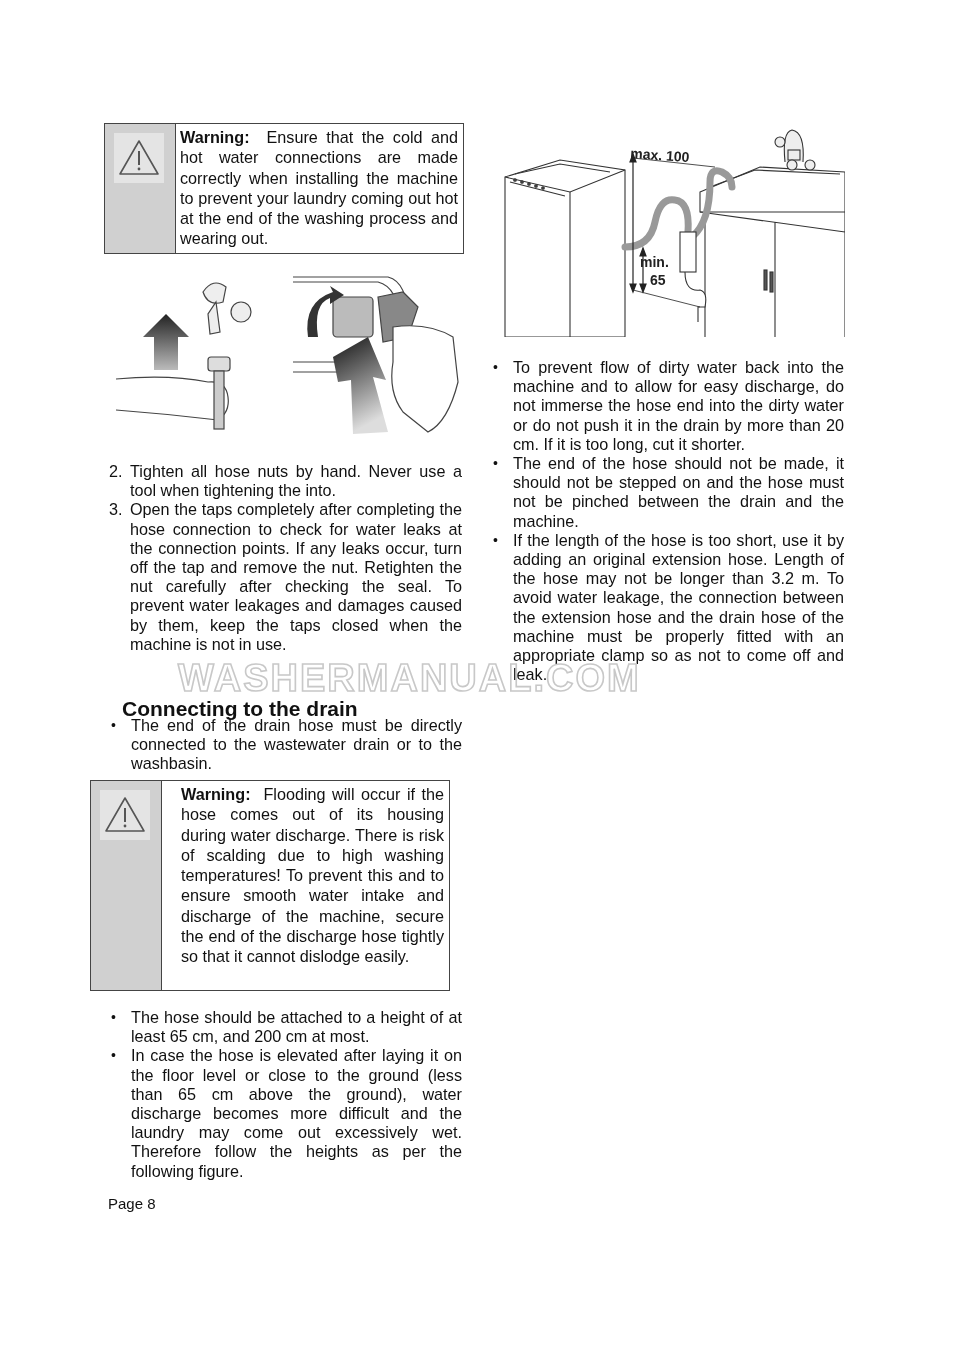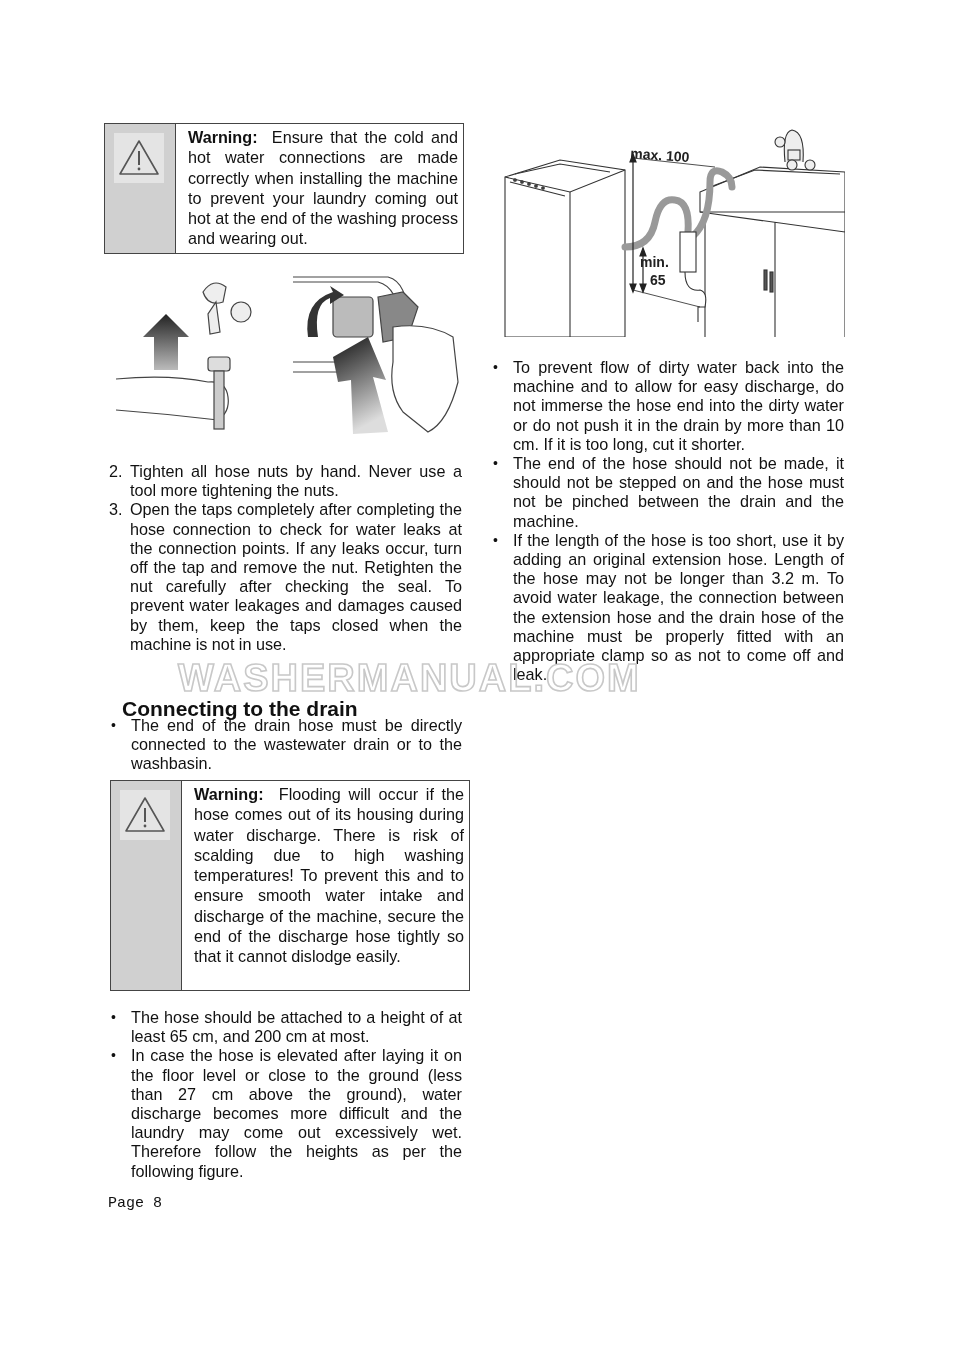--- a/index.html
+++ b/index.html
@@ -5,34 +5,34 @@
   html, body { margin:0; padding:0; background:#ffffff; }
   body { width:957px; height:1353px; position:relative; overflow:hidden;
          font-family:"Liberation Sans", sans-serif; color:#111; }
   .col { position:absolute; font-size:16.2px; line-height:19.2px; }
   .left { left:109px; width:353px; }
   .right { left:491px; width:353px; }
 
   .warn { position:absolute; border:1.5px solid #444; display:flex; background:#fff; }
   .warn .side { width:70px; background:#d0d0d0; border-right:1.5px solid #444; position:relative; }
   .warn .icon { position:absolute; left:9px; top:9px; width:50px; height:50px; background:#e4e4e4; }
-  .warn .txt { flex:1; padding:3px 5px 0 12px; font-size:16.2px; line-height:20.3px; text-align:justify; }
+  .warn .txt { flex:1; padding:3px 5px 0 4px; font-size:16.2px; line-height:20.3px; text-align:justify; }
   .warn .txt b { font-weight:bold; }
 
   ol.num { margin:0; padding:0; list-style:none; }
   ol.num li { position:relative; padding-left:21px; text-align:justify; }
   ol.num li .n { position:absolute; left:0; top:0; }
 
   ul.bul { margin:0; padding:0; list-style:none; }
   ul.bul li { position:relative; padding-left:22px; text-align:justify; }
   ul.bul li .b { position:absolute; left:2px; top:0; font-size:14px; }
 
   h3 { margin:12px; font-size:21px; font-weight:bold; position:absolute; }
   .fig { position:absolute; }
-  .pagenum { position:absolute; left:108px; top:1195px; font-family:Liberation Mono, monospace; font-size:15px; }
+  .pagenum { position:absolute; left:108px; top:1195px; font-family:Liberation Sans, sans-serif; font-size:15px; }
 
   .watermark { position:absolute; left:178px; top:648px; font-size:38px; font-weight:bold;
     letter-spacing:2px; color:transparent; -webkit-text-stroke:1.6px #c8c8c8; pointer-events:none; line-height:60px; }
 </style>
 </head>
 <body>
 
 <div class="warn" style="left:104px; top:123px; width:358px; height:129px;">
   <div class="side">
     <div class="icon">
@@ -77,50 +77,50 @@
     <polygon points="270,35 295,30 310,45 300,75 275,80" fill="#888"></polygon>
     <path d="M285 65 Q320 60 345 75 L350 120 Q340 160 320 170 L295 150 Q280 130 285 100 Z" fill="#fff"></path>
     <path d="M185 100 L240 100 M185 110 L230 110"></path>
   </g>
   <path d="M200 75 Q195 40 225 30 L222 24 L236 33 L222 42 L222 36 Q205 42 210 75 Z" fill="#333"></path>
   <polygon points="225,95 260,75 278,118 265,115 280,170 245,172 243,118 230,120" fill="url(#gb)"></polygon>
 </svg>
 
 <div class="col left" style="top:462px;">
   <ol class="num">
-    <li><span class="n">2.</span><span>Tighten all hose nuts by hand. Never use a tool more tightening the nuts.</span></li>
+    <li><span class="n">2.</span><span>Tighten all hose nuts by hand. Never use a tool when tightening the into.</span></li>
     <li><span class="n">3.</span><span>Open the taps completely after completing the hose connection to check for water leaks at the connection points. If any leaks occur, turn off the tap and remove the nut. Retighten the nut carefully after checking the seal. To prevent water leakages and damages caused by them, keep the taps closed when the machine is not in use.</span></li>
   </ol>
 </div>
 
 <h3 style="left:110px; top:685px;">Connecting to the drain</h3>
 
 <div class="col left" style="top:716px;">
   <ul class="bul">
     <li><span class="b">•</span><span>The end of the drain hose must be directly connected to the wastewater drain or to the washbasin.</span></li>
   </ul>
 </div>
 
-<div class="warn" style="left:110px; top:780px; width:358px; height:209px;">
+<div class="warn" style="left:90px; top:780px; width:358px; height:209px;gap:15px;">
   <div class="side">
     <div class="icon">
       <svg width="50" height="50" viewBox="0 0 50 50">
         <path d="M25 8 L44 41 L6 41 Z" fill="none" stroke="#555" stroke-width="1.6" stroke-linejoin="round"></path>
         <line x1="25" y1="18" x2="25" y2="32" stroke="#555" stroke-width="2"></line>
         <circle cx="25" cy="36" r="1.4" fill="#555"></circle>
       </svg>
     </div>
   </div>
   <div class="txt"><b>Warning:</b>&nbsp; <span>Flooding will occur if the hose comes out of its housing during water discharge. There is risk of scalding due to high washing temperatures! To prevent this and to ensure smooth water intake and discharge of the machine, secure the end of the discharge hose tightly so that it cannot dislodge easily.</span></div>
 </div>
 
 <div class="col left" style="top:1008px;">
   <ul class="bul">
     <li><span class="b">•</span><span>The hose should be attached to a height of at least 65 cm, and 200 cm at most.</span></li>
-    <li><span class="b">•</span><span>In case the hose is elevated after laying it on the floor level or close to the ground (less than 27 cm above the ground), water discharge becomes more difficult and the laundry may come out excessively wet. Therefore follow the heights as per the following figure.</span></li>
+    <li><span class="b">•</span><span>In case the hose is elevated after laying it on the floor level or close to the ground (less than 65 cm above the ground), water discharge becomes more difficult and the laundry may come out excessively wet. Therefore follow the heights as per the following figure.</span></li>
   </ul>
 </div>
 
 <div class="pagenum">Page 8</div>
 
 <svg class="fig" style="left:500px; top:122px;" width="345" height="215" viewBox="0 0 345 215">
   <g fill="#fff" stroke="#333" stroke-width="1.1">
     <path d="M5 55 L60 38 L125 48 L125 215 L5 215 Z"></path>
     <path d="M5 55 L70 70 L125 48"></path>
     <path d="M70 70 L70 215"></path>
@@ -163,19 +163,19 @@
     <line x1="133" y1="36" x2="215" y2="45" stroke-width="0.8"></line>
     <line x1="133" y1="168" x2="200" y2="185" stroke-width="0.8"></line>
   </g>
   <text x="130" y="36" font-family="Liberation Sans, sans-serif" font-weight="bold" font-size="14" fill="#222" transform="rotate(4 130 36)">max. 100</text>
   <text x="140" y="145" font-family="Liberation Sans, sans-serif" font-weight="bold" font-size="14" fill="#222">min.</text>
   <text x="150" y="163" font-family="Liberation Sans, sans-serif" font-weight="bold" font-size="14" fill="#222">65</text>
 </svg>
 
 <div class="col right" style="top:358px;">
   <ul class="bul">
-    <li><span class="b">•</span><span>To prevent flow of dirty water back into the machine and to allow for easy discharge, do not immerse the hose end into the dirty water or do not push it in the drain by more than 10 cm. If it is too long, cut it shorter.</span></li>
+    <li><span class="b">•</span><span>To prevent flow of dirty water back into the machine and to allow for easy discharge, do not immerse the hose end into the dirty water or do not push it in the drain by more than 20 cm. If it is too long, cut it shorter.</span></li>
     <li><span class="b">•</span><span>The end of the hose should not be made, it should not be stepped on and the hose must not be pinched between the drain and the machine.</span></li>
     <li><span class="b">•</span><span>If the length of the hose is too short, use it by adding an original extension hose. Length of the hose may not be longer than 3.2 m. To avoid water leakage, the connection between the extension hose and the drain hose of the machine must be properly fitted with an appropriate clamp so as not to come off and leak.</span></li>
   </ul>
 </div>
 
 <div class="watermark">WASHERMANUAL.COM</div>
 
 </body></html>

